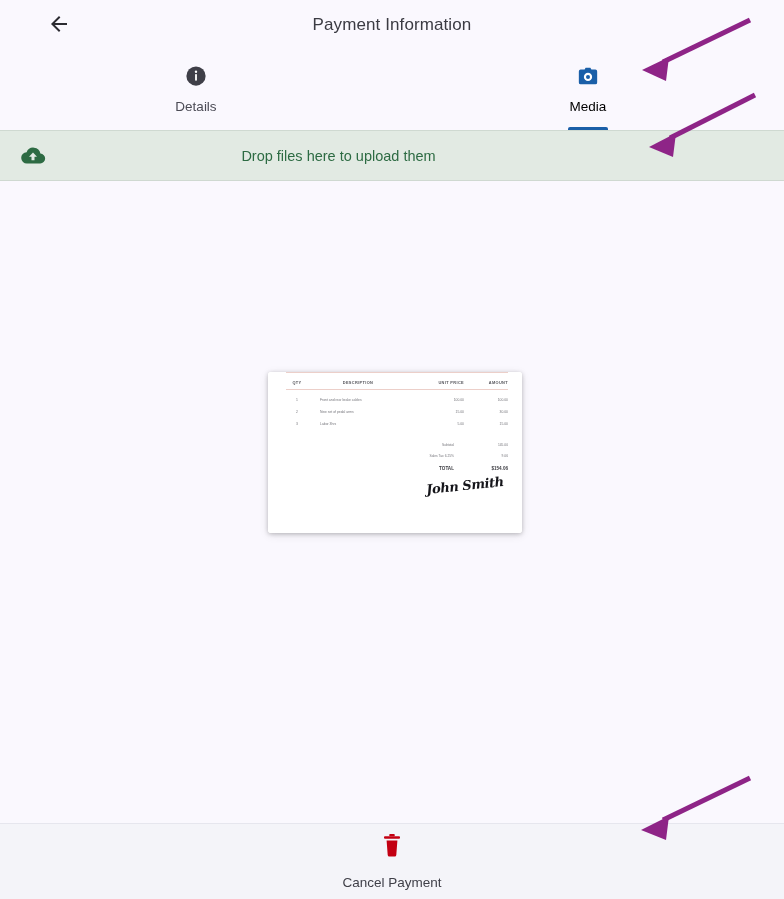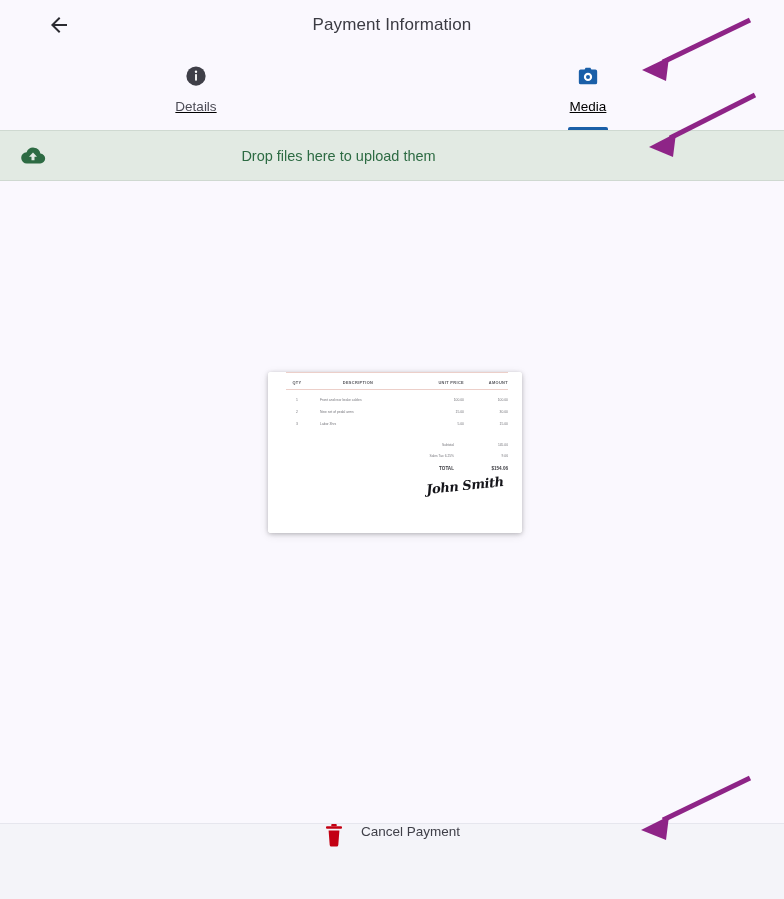--- a/index.html
+++ b/index.html
@@ -10,21 +10,21 @@
     overflow:hidden;
     position:relative;
     -webkit-font-smoothing:antialiased;
   }
   #app { position:absolute; inset:0; display:flex; flex-direction:column; }
 
   
   .appbar {
     height:50px; flex:0 0 50px; position:relative;
     background:#faf8fe;
-    display:flex; align-items:center;padding-left:35px;
+    display:flex; padding-left:35px;
   }
   .back-btn {
     width:48px; height:48px; margin-left:0px;
     display:flex; align-items:center; justify-content:center;
     cursor:pointer; border-radius:50%;
   }
   .back-btn svg { display:block; }
   .appbar-title {
     position:absolute; left:0; right:0; top:0; height:50px;
     display:flex; align-items:center; justify-content:center;
@@ -35,21 +35,21 @@
   
   .tabs {
     flex:0 0 80px; height:80px;
     background:#faf8fe;
     display:flex; position:relative;
   }
   .tab {
     flex:1 1 0; position:relative;
     display:flex; flex-direction:column;
     align-items:center; justify-content:flex-start;
-    padding-top:13px; cursor:pointer;text-decoration:underline;
+    padding-top:13px; cursor:pointer;
   }
   .tab-icon { height:26px; display:flex; align-items:center; justify-content:center; }
   .tab-label { margin-top:10px; font-size:13.5px; color:#4b4b55; }
   .tab.active .tab-label { color:#000000; }
   .tab-underline {
     position:absolute; bottom:0; left:50%; transform:translateX(-50%);
     width:40px; height:3px; background:#1a5fa8; border-radius:2px 2px 0 0;
   }
 
   
@@ -118,22 +118,22 @@
   }
 
   
   .bottombar {
     flex:0 0 75px; height:75px;
     background:#f4f4f9;
     border-top:1px solid #e6e6ee;
     display:flex;
   }
   .bb-btn {
-    flex:1 1 0; display:flex; flex-direction:row;
-    justify-content:center; gap:17px;
+    flex:1 1 0; display:flex; flex-direction:column;
+    align-items:center; justify-content:center; gap:17px;
     cursor:pointer;
   }
   .bb-icon { height:24px; display:flex; align-items:center; justify-content:center; }
   .bb-label { font-size:13.5px; color:#3f3f48; }
 
   
   .annotations { position:absolute; inset:0; pointer-events:none; }
 </style>
 </head>
 <body>

